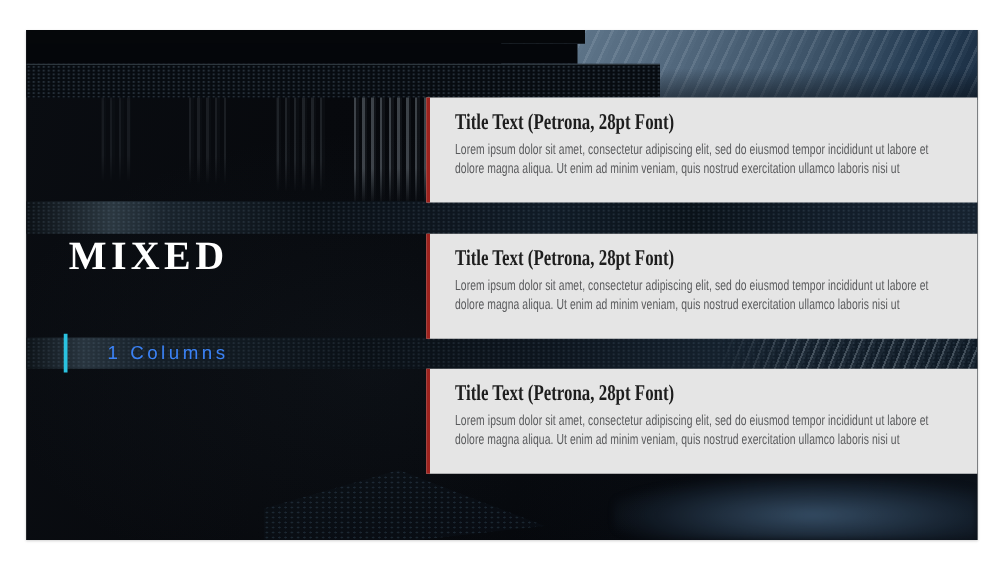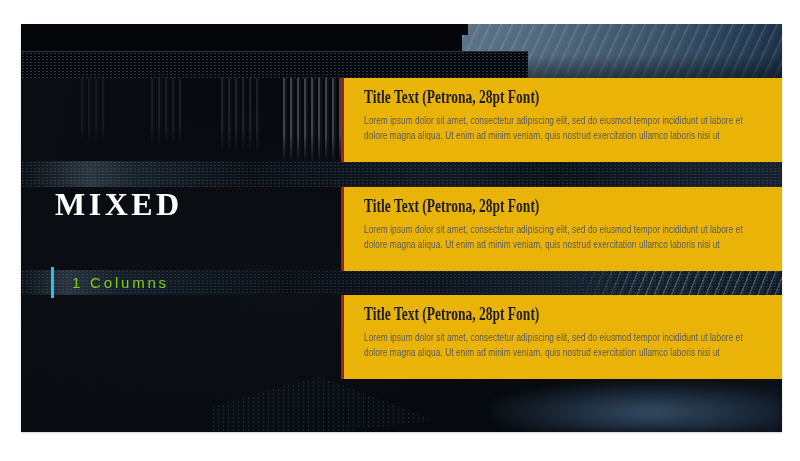--- a/index.html
+++ b/index.html
@@ -93,28 +93,28 @@
     color:#ffffff;
     margin-top:16px;
   }
   .headline span{display:block;}
   .subtitle-row{
     position:absolute;left:30px;top:243px;height:31px;z-index:4;
     display:flex;align-items:center;
   }
   .accent-bar{width:3px;height:31px;background:#2AC2E0;}
   .subtitle-label{
-    margin-left:18px;color:#84cc16;
+    margin-left:32px;color:#3b82f6;
     font-size:15px;letter-spacing:2.8px;
   }
 
   
   .card{
     position:absolute;left:320px;width:441px;height:84px;z-index:5;
-    background:#eab308;border-left:3px solid #9E231E;
+    background:#e5e5e5;border-left:3px solid #9E231E;
     box-sizing:border-box;padding:9px 0 0 20px;
   }
   .card1{top:54px;} .card2{top:163px;} .card3{top:271px;}
   .card-title{
     margin:0 0 5px 0;
     font-family:"Liberation Serif",serif;font-weight:700;
     font-size:18px;line-height:21px;color:#1d1d1d;
     transform:scaleX(.75);transform-origin:0 50%;
     white-space:nowrap;
   }

